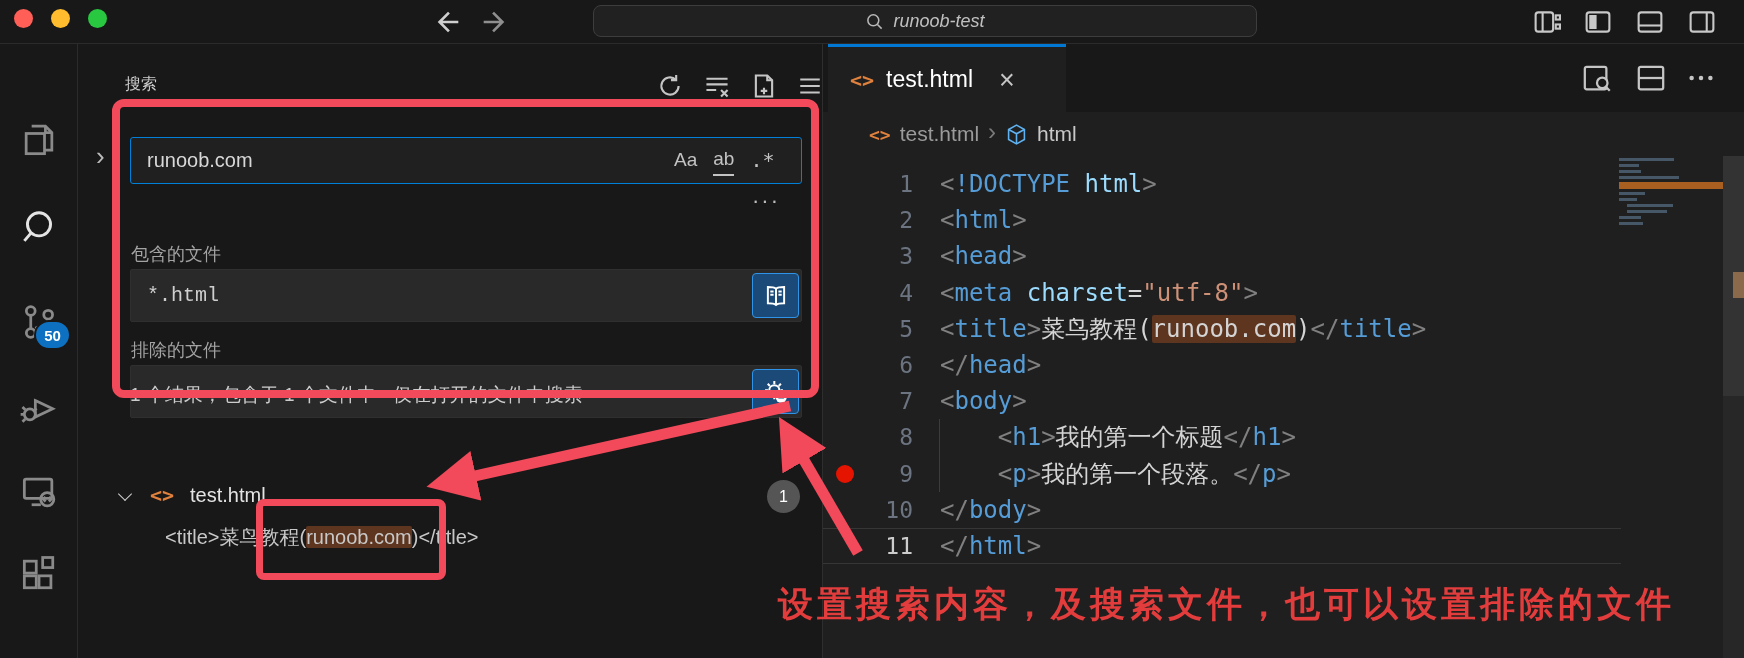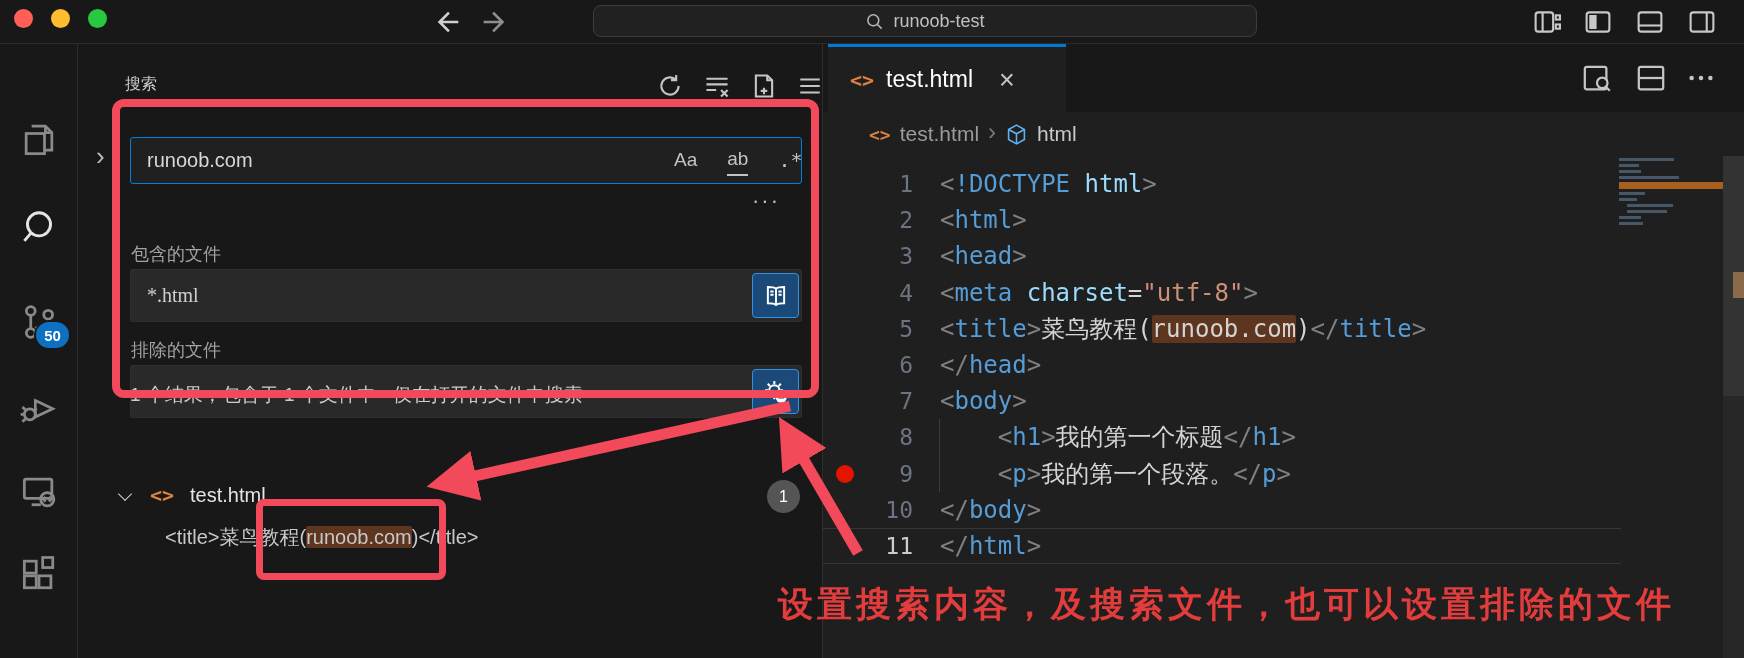--- a/index.html
+++ b/index.html
@@ -2,21 +2,21 @@
 <html><head>
 <meta charset="utf-8">
 <style>
   * { box-sizing: border-box; margin: 0; padding: 0; }
   html,body { background:#111; }
   body { font-family:"Liberation Sans", sans-serif; }
   #app { position:relative; width:1744px; height:658px; background:#1f1f1f; overflow:hidden; }
   .abs { position:absolute; }
 
   
-  .titlebar { left:0; top:0; width:1744px; height:44px; background:#181818; border-bottom:1px solid #2b2b2b; }
+  .titlebar { left:0; top:0; width:1744px; height:44px; background:#181818; border-bottom:1px solid #2b2b2b;font-style:italic; }
   .light { width:19px; height:19px; border-radius:50%; top:9px; }
   .l-red { left:14px; background:#ff5f57; }
   .l-yel { left:51px; background:#febc2e; }
   .l-grn { left:88px; background:#28c840; }
   .navbtn { top:4px; width:36px; height:36px; display:flex; align-items:center; justify-content:center; }
   .cmdcenter { left:593px; top:5px; width:664px; height:32px; background:#212121; border:1px solid #3d3d3d;
     border-radius:8px; display:flex; align-items:center; justify-content:center; gap:9px; color:#c0c0c0; font-size:18px; }
   .tlicon { top:7px; width:30px; height:30px; display:flex; align-items:center; justify-content:center; }
 
   
@@ -27,28 +27,28 @@
     font-size:15px; font-weight:bold; display:flex; align-items:center; justify-content:center; border:2px solid #181818; }
 
   
   .sidebar { left:78px; top:44px; width:744px; height:614px; background:#181818; }
   .paneltitle { left:47px; top:30px; font-size:16px; color:#cccccc; }
   .ptool { top:28px; width:28px; height:28px; display:flex; align-items:center; justify-content:center; color:#c5c5c5; }
   .repl-chevron { left:18px; top:102px; color:#bbb; font-size:26px; line-height:20px; }
   .searchinput { left:52px; top:93px; width:672px; height:47px; background:#202020; border:1.5px solid #0080d8;
     border-radius:3px; color:#d8d8d8; font-size:20px; padding:0 130px 0 16px; outline:none;
     font-family:"Liberation Sans",sans-serif; }
-  .sopts { left:596px; top:100px; display:flex; gap:30px; align-items:center; color:#c3c3c3; }
+  .sopts { left:596px; top:100px; display:flex; gap:16px; align-items:center; color:#c3c3c3; }
   .sopt { font-size:19px; line-height:30px; }
   .sopt.word { border-bottom:2px solid #c3c3c3; }
   .sopt.regex { font-family:"DejaVu Sans Mono",monospace; font-size:20px; }
   .dots3 { left:674px; top:144px; color:#bfbfbf; font-size:22px; letter-spacing:2px; }
   .flabel { left:53px; font-size:18px; color:#a3a3a3; }
   .filterinput { left:52px; width:672px; height:53px; background:#292929; border:1px solid #2f2f2f; border-radius:2px;
-    color:#cfcfcf; font-size:20px; padding:0 60px 0 16px; outline:none; font-family:Liberation Serif, serif; }
+    color:#cfcfcf; font-size:20px; padding:0 60px 0 16px; outline:none; font-family:Liberation Mono, monospace; }
   .bluebtn { width:47px; height:45px; background:#1b4a79; border:1.5px solid #2f94e8; border-radius:4px;
     display:flex; align-items:center; justify-content:center; }
   .summary { left:52px; width:690px; font-size:19px; color:#cccccc; }
   .link { color:#3794ff; }
   .treerow { left:0; top:433px; width:744px; height:40px; }
   .tchev { left:42px; top:12px; width:10px; height:10px; border-right:1.7px solid #cfcfcf; border-bottom:1.7px solid #cfcfcf; transform:rotate(45deg); }
   .fileicon { color:#e0823d; font-weight:bold; font-size:20px; font-family:"DejaVu Sans Mono",monospace; }
   .badge { left:689px; top:3px; width:33px; height:33px; border-radius:50%; background:#555; color:#fff;
     font-size:16px; display:flex; align-items:center; justify-content:center; }
   .matchrow { left:87px; top:480px; font-size:20px; color:#c8c8c8; white-space:pre; }

